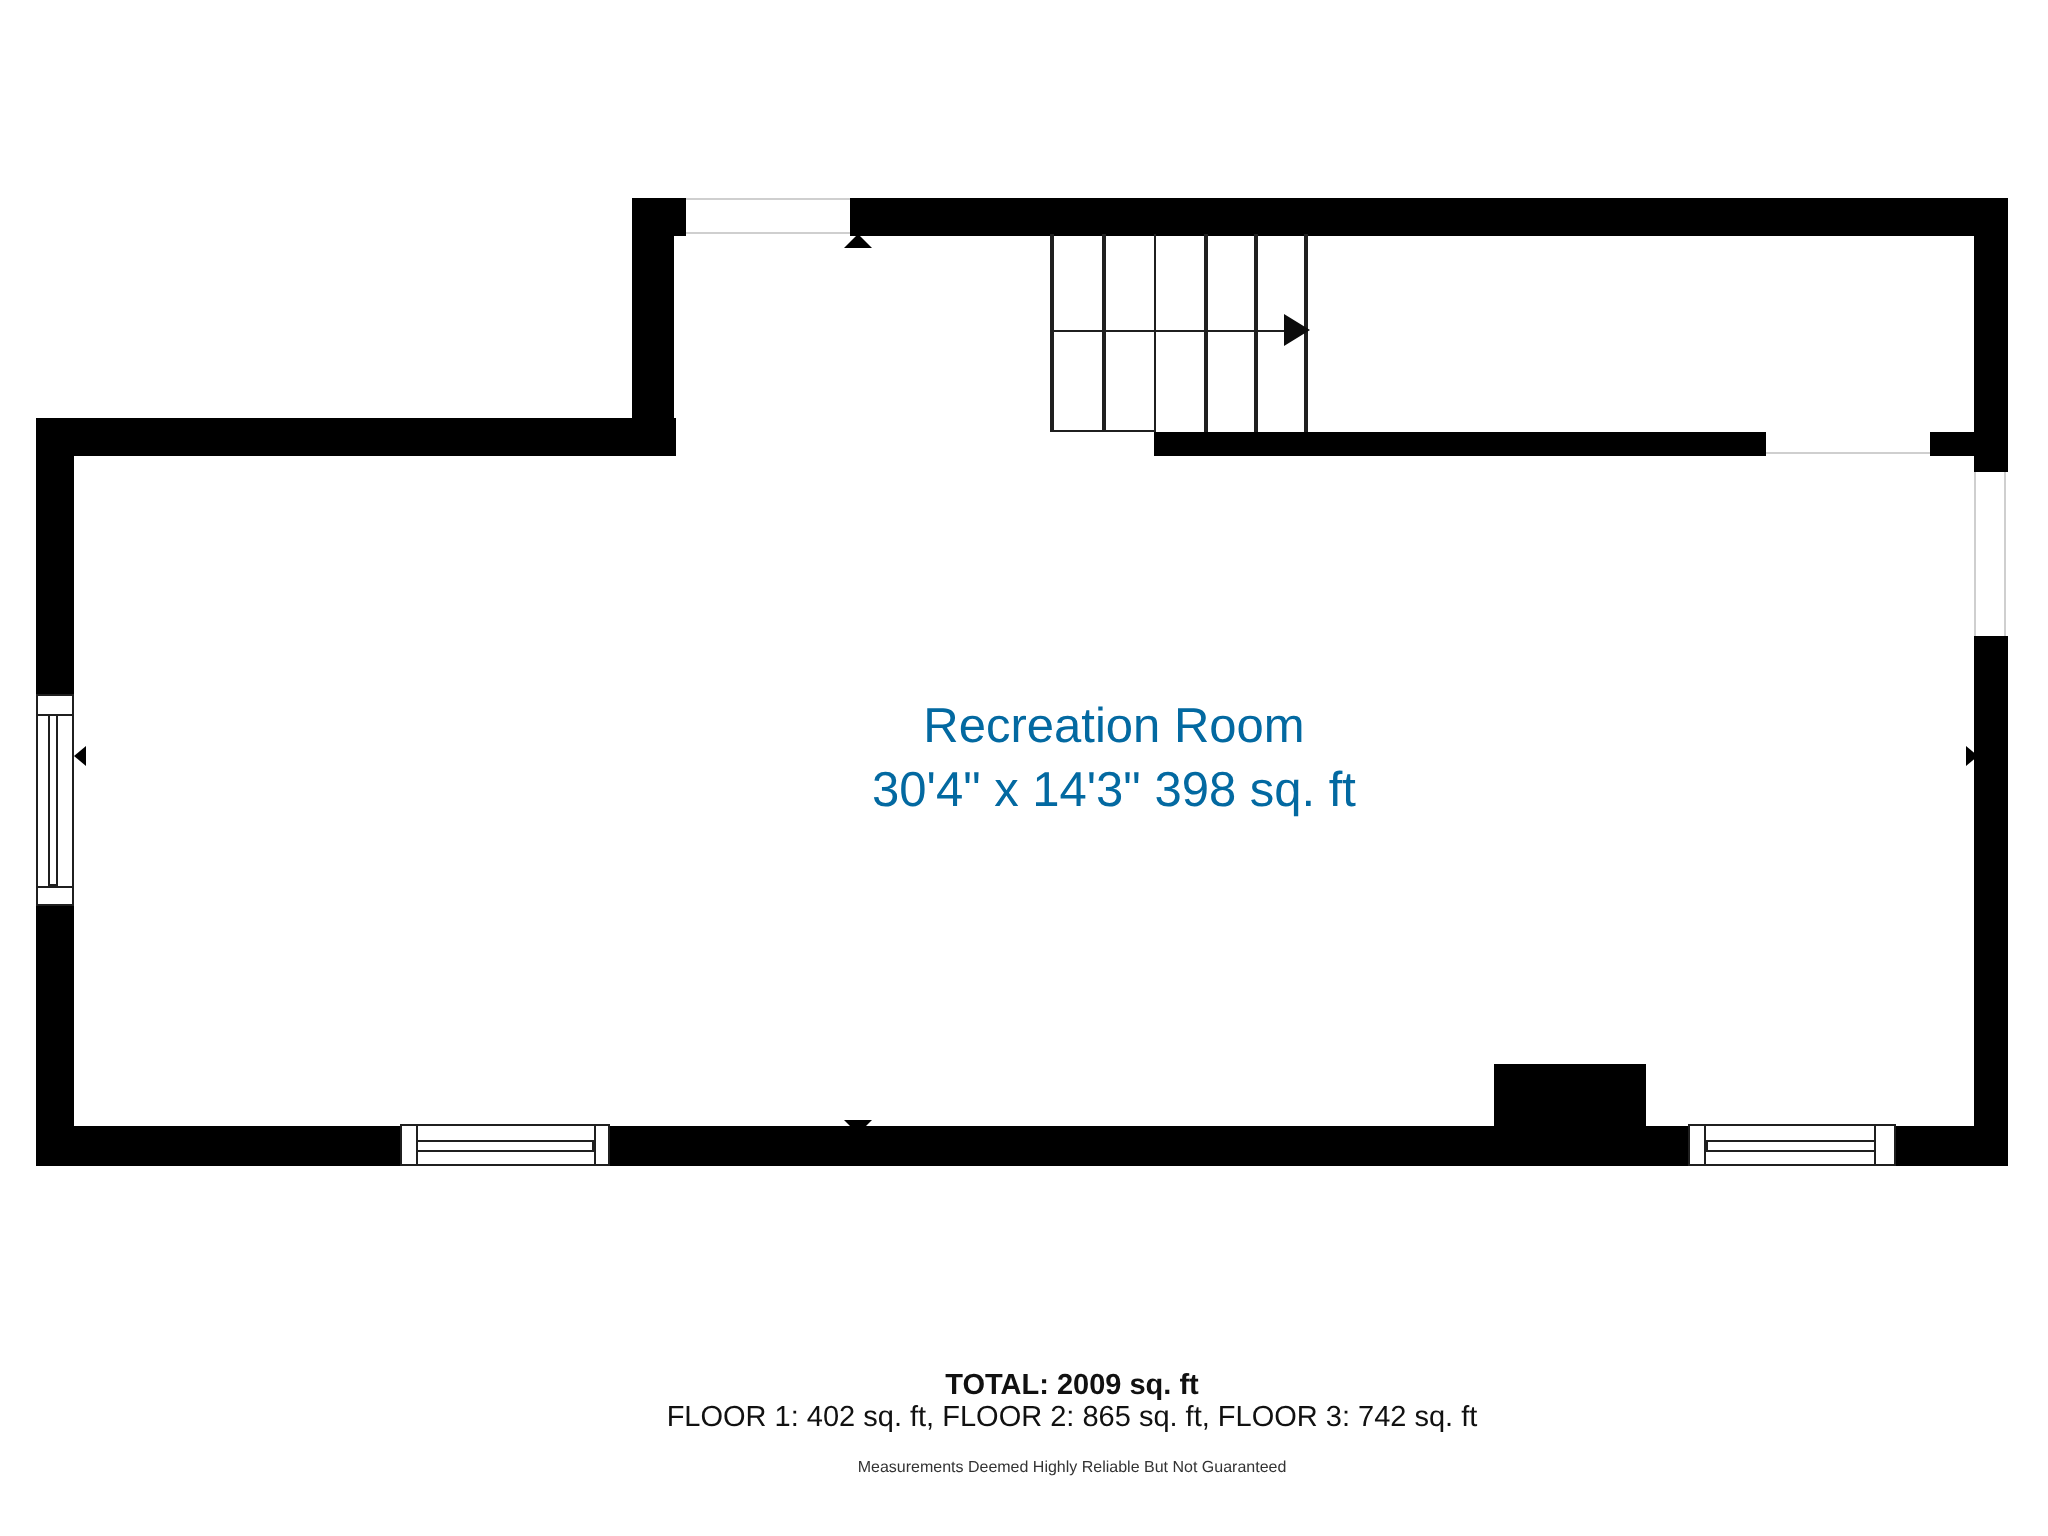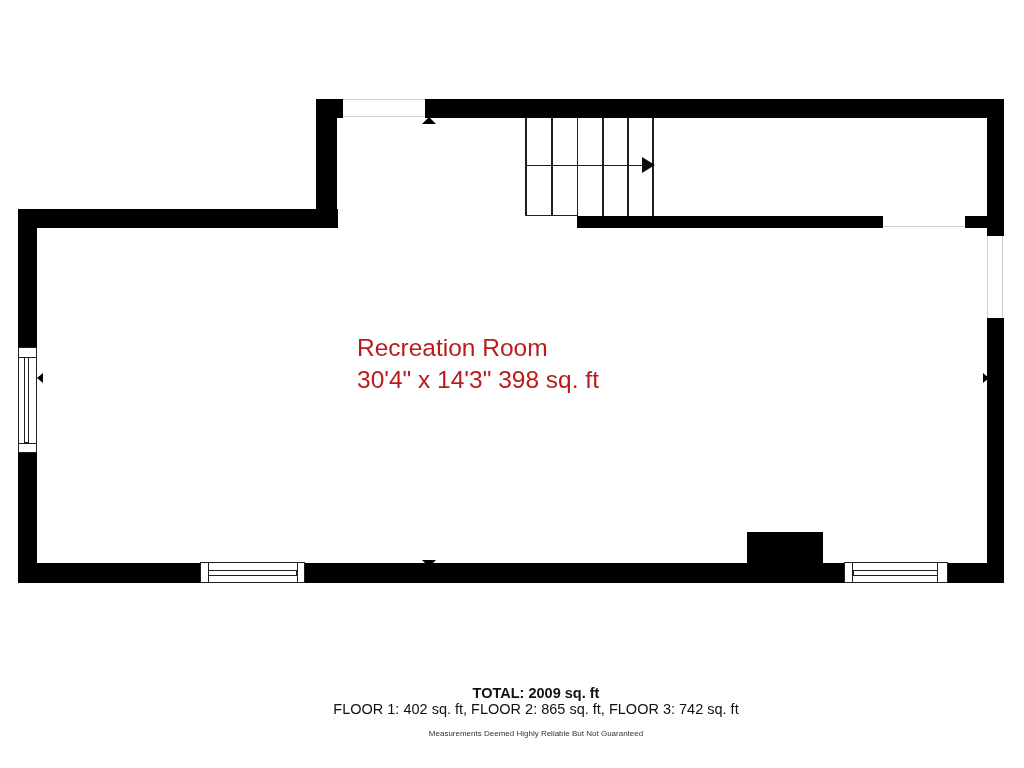--- a/index.html
+++ b/index.html
@@ -11,22 +11,22 @@
   .sline{position:absolute;background:#1f1f1f;z-index:2;}
   .window{position:absolute;background:#fff;border:1px solid #1f1f1f;box-sizing:border-box;z-index:3;}
   .winline{position:absolute;background:#1f1f1f;z-index:4;}
   .pane{position:absolute;background:#fff;border:1px solid #1f1f1f;box-sizing:border-box;z-index:4;}
   .tri{position:absolute;width:0;height:0;z-index:5;}
   .tri-up{border-left:7px solid transparent;border-right:7px solid transparent;border-bottom:7px solid #000;}
   .tri-down{border-left:7px solid transparent;border-right:7px solid transparent;border-top:7px solid #000;}
   .tri-left{border-top:5.5px solid transparent;border-bottom:5.5px solid transparent;border-right:6px solid #000;}
   .tri-right{border-top:5.5px solid transparent;border-bottom:5.5px solid transparent;border-left:6px solid #000;}
   .arrowhead{border-top:8.5px solid transparent;border-bottom:8.5px solid transparent;border-left:13px solid #0c0c0c;}
-  .room-label{position:absolute;left:357px;top:332px;width:400px;z-index:6;
-              font-size:24.5px;line-height:32px;color:#b91c1c;}
+  .room-label{position:absolute;left:357px;top:348px;width:400px;text-align:center;z-index:6;
+              font-size:24.5px;line-height:32px;color:#0369a1;}
   .footer{position:absolute;left:0;top:686px;width:1024px;text-align:center;z-index:6;
           font-size:14.5px;line-height:15.5px;color:#111;padding-left:24px;}
   .f-total{font-weight:bold;}
   .f-disclaimer{margin-top:9px;font-size:8px;color:#333;}
 </style>
 </head>
 <body>
 
 <div class="page">
   <div class="plan">

